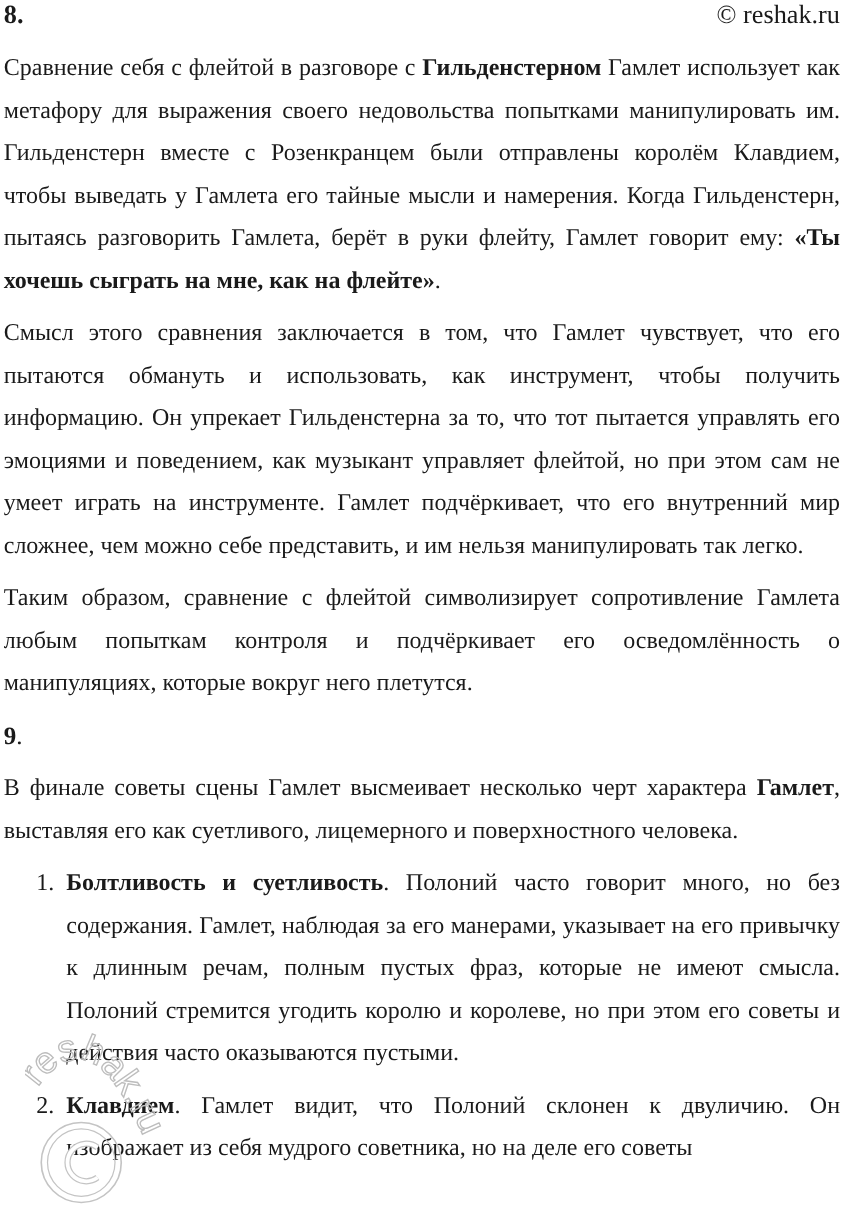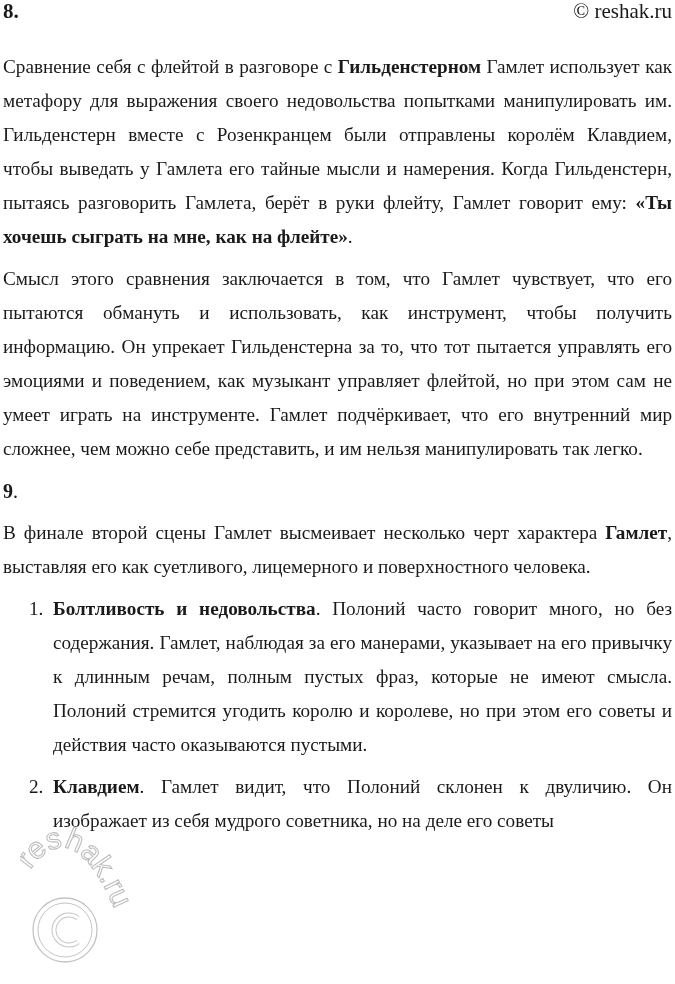--- a/index.html
+++ b/index.html
@@ -40,21 +40,21 @@
       top: -4px;
       font-size: 21px;
       line-height: 30px;
     }
     p.para {
       margin: 0 0 8px 0;
       line-height: 34px;
       text-align: justify;
     }
     p.para.first {
-      margin-top: 20px;
+      margin-top: 8px;
     }
     b { font-weight: bold; }
     .section-9 {
       margin-top: 0px;
       font-weight: bold;
       font-size: 20px;
       line-height: 34px;
       margin-bottom: 8px;
       height: 34px;
     }
@@ -90,28 +90,29 @@
 <div class="page">
   <div class="header-row">
     <span class="task-number">8.</span>
     <span class="copyright">© reshak.ru</span>
   </div>
 
   <p class="para first"><span>Сравнение себя с флейтой в разговоре с </span><b>Гильденстерном</b><span> Гамлет использует как метафору для выражения своего недовольства попытками манипулировать им. Гильденстерн вместе с Розенкранцем были отправлены королём Клавдием, чтобы выведать у Гамлета его тайные мысли и намерения. Когда Гильденстерн, пытаясь разговорить Гамлета, берёт в руки флейту, Гамлет говорит ему: </span><b>«Ты хочешь сыграть на мне, как на флейте»</b><span>.</span></p>
 
   <p class="para">Смысл этого сравнения заключается в том, что Гамлет чувствует, что его пытаются обмануть и использовать, как инструмент, чтобы получить информацию. Он упрекает Гильденстерна за то, что тот пытается управлять его эмоциями и поведением, как музыкант управляет флейтой, но при этом сам не умеет играть на инструменте. Гамлет подчёркивает, что его внутренний мир сложнее, чем можно себе представить, и им нельзя манипулировать так легко.</p>
 
+  <p class="para">Таким образом, сравнение с флейтой символизирует сопротивление Гамлета любым попыткам контроля и подчёркивает его осведомлённость о манипуляциях, которые вокруг него плетутся.</p>
 
   <div class="section-9"><span>9</span><span class="dot">.</span></div>
 
-  <p class="para"><span>В финале второй сцены Гамлет высмеивает несколько черт характера </span><b>Гамлет</b><span>, выставляя его как суетливого, лицемерного и поверхностного человека.</span></p>
+  <p class="para"><span>В финале советы сцены Гамлет высмеивает несколько черт характера </span><b>Гамлет</b><span>, выставляя его как суетливого, лицемерного и поверхностного человека.</span></p>
 
   <ol class="traits">
     <li>
-      <span class="num">1.</span><b>Болтливость и недовольства</b><span>. Полоний часто говорит много, но без содержания. Гамлет, наблюдая за его манерами, указывает на его привычку к длинным речам, полным пустых фраз, которые не имеют смысла. Полоний стремится угодить королю и королеве, но при этом его советы и действия часто оказываются пустыми.</span>
+      <span class="num">1.</span><b>Болтливость и суетливость</b><span>. Полоний часто говорит много, но без содержания. Гамлет, наблюдая за его манерами, указывает на его привычку к длинным речам, полным пустых фраз, которые не имеют смысла. Полоний стремится угодить королю и королеве, но при этом его советы и действия часто оказываются пустыми.</span>
     </li>
     <li>
       <span class="num">2.</span><b>Клавдием</b><span>. Гамлет видит, что Полоний склонен к двуличию. Он изображает из себя мудрого советника, но на деле его советы</span>
     </li>
   </ol>
 </div>
 
 <svg class="watermark" viewBox="0 0 150 180" xmlns="http://www.w3.org/2000/svg">
   <defs>
     <path id="wm-arc" d="M 10 70 Q 60 0 110 150"></path>

